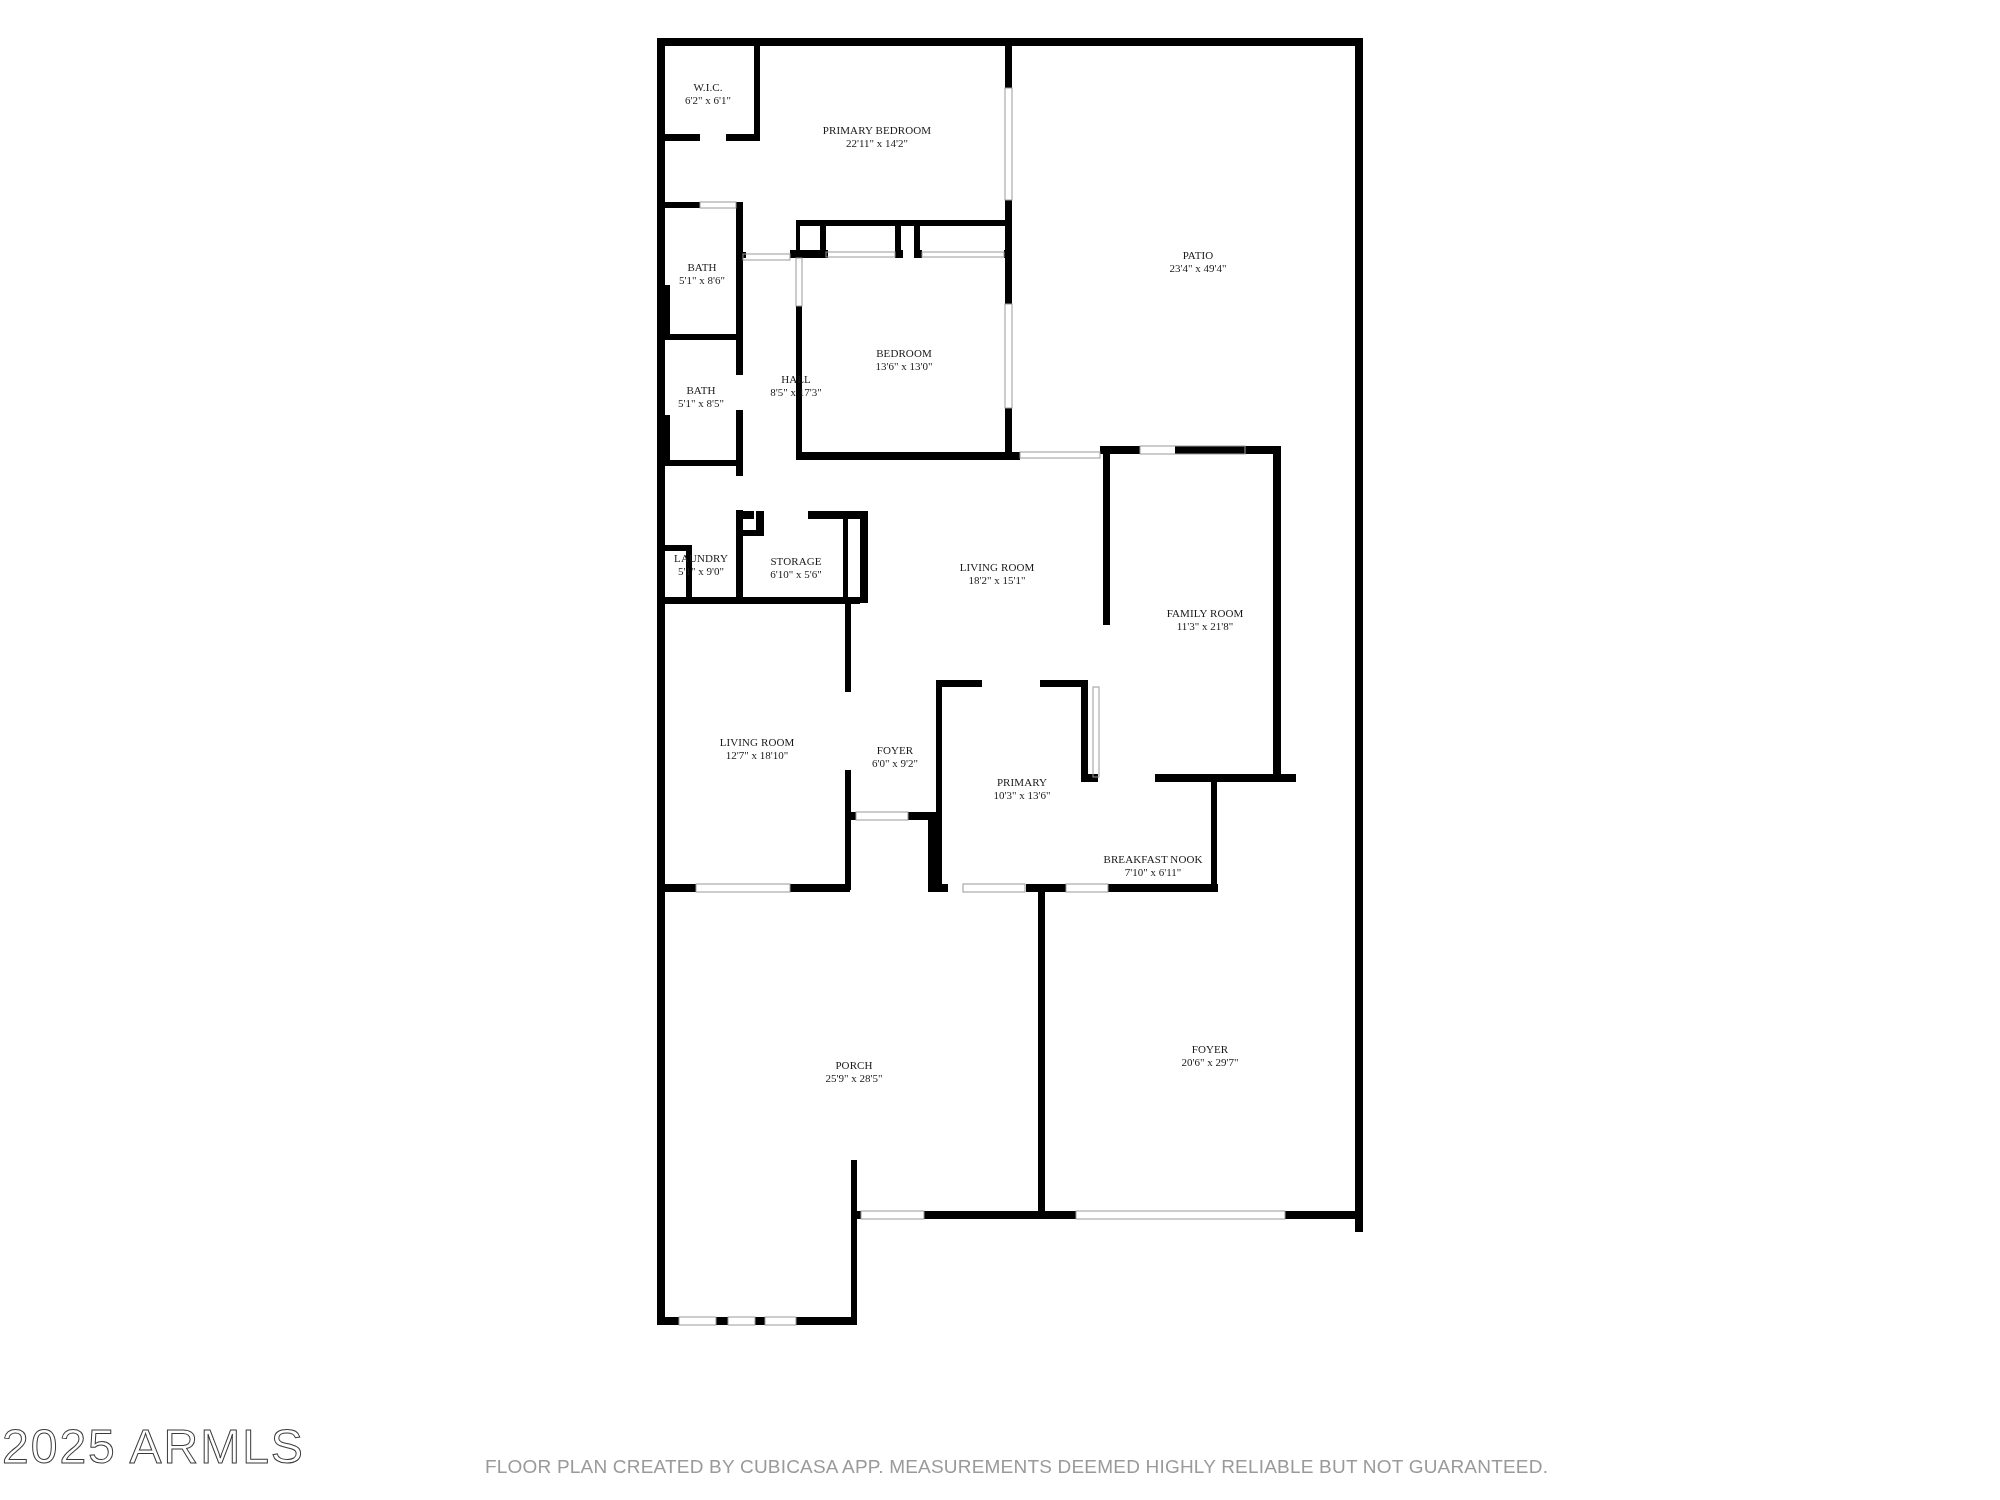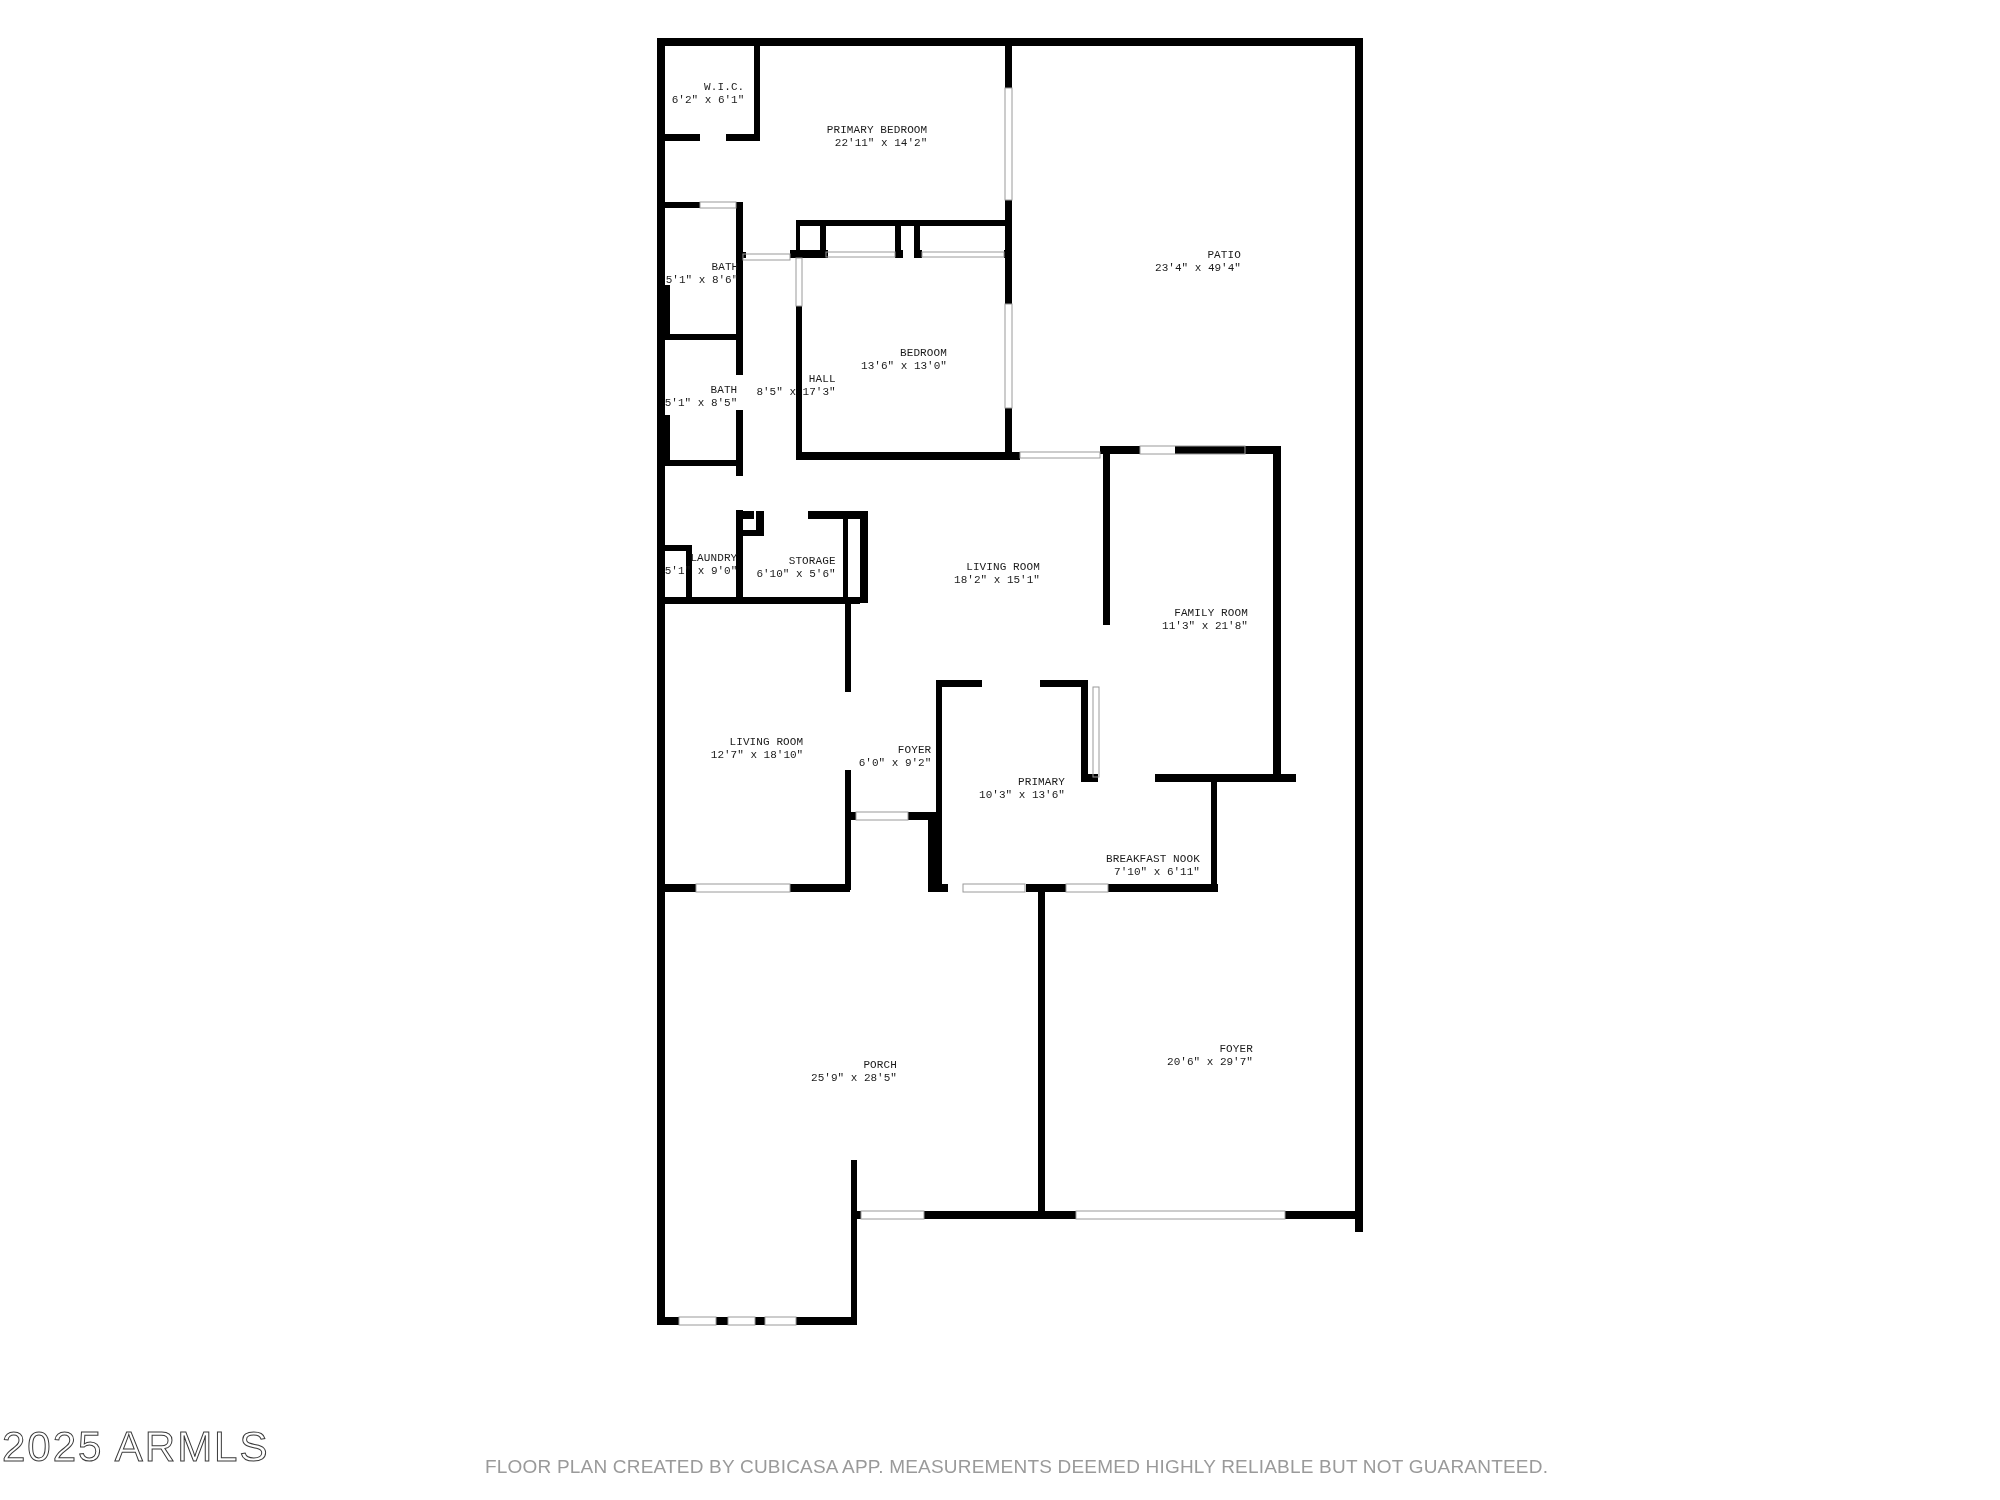--- a/index.html
+++ b/index.html
@@ -1,21 +1,21 @@
 <!DOCTYPE html>
 <html><head>
 <meta charset="utf-8">
 <style>
   html, body { margin: 0; padding: 0; background: #ffffff; }
   body { width: 2000px; height: 1500px; position: relative; overflow: hidden; font-family: "Liberation Sans", sans-serif; }
   #plan { position: absolute; left: 0; top: 0; width: 2000px; height: 1500px; }
-  .room-label { position: absolute; transform: translate(-50%, -50%); text-align: right; color: #1a1a1a; font-family: Liberation Mono, monospace; font-size: 11px; line-height: 13px; white-space: nowrap; }
+  .room-label { position: absolute; transform: translate(-50%, -50%); text-align: center; color: #1a1a1a; font-family: Liberation Serif, serif; font-size: 11px; line-height: 13px; white-space: nowrap; }
   .room-label .name { display: block; letter-spacing: 0.1px; }
   .room-label .dims { display: block; }
-  .watermark { position: absolute; left: 2px; top: 1423px; font-family: "Liberation Sans", sans-serif; font-size: 42px; font-weight: 100; color: #ffffff; -webkit-text-stroke: 1px #3a3a3a; letter-spacing: 2px; line-height: 48px; }
+  .watermark { position: absolute; left: 2px; top: 1423px; font-family: "Liberation Sans", sans-serif; font-size: 48px; font-weight: 100; color: #ffffff; -webkit-text-stroke: 1px #3a3a3a; letter-spacing: 2px; line-height: 48px; }
   .disclaimer { position: absolute; left: 485px; top: 1456px; font-family: "Liberation Sans", sans-serif; font-size: 19px; color: #9a9a9a; letter-spacing: 0.2px; white-space: nowrap; }
 </style>
 </head>
 <body>
 
 <svg id="plan" viewBox="0 0 2000 1500" xmlns="http://www.w3.org/2000/svg">
   <g fill="#000000">
 
     <rect x="657" y="38" width="706" height="8"></rect>
 

